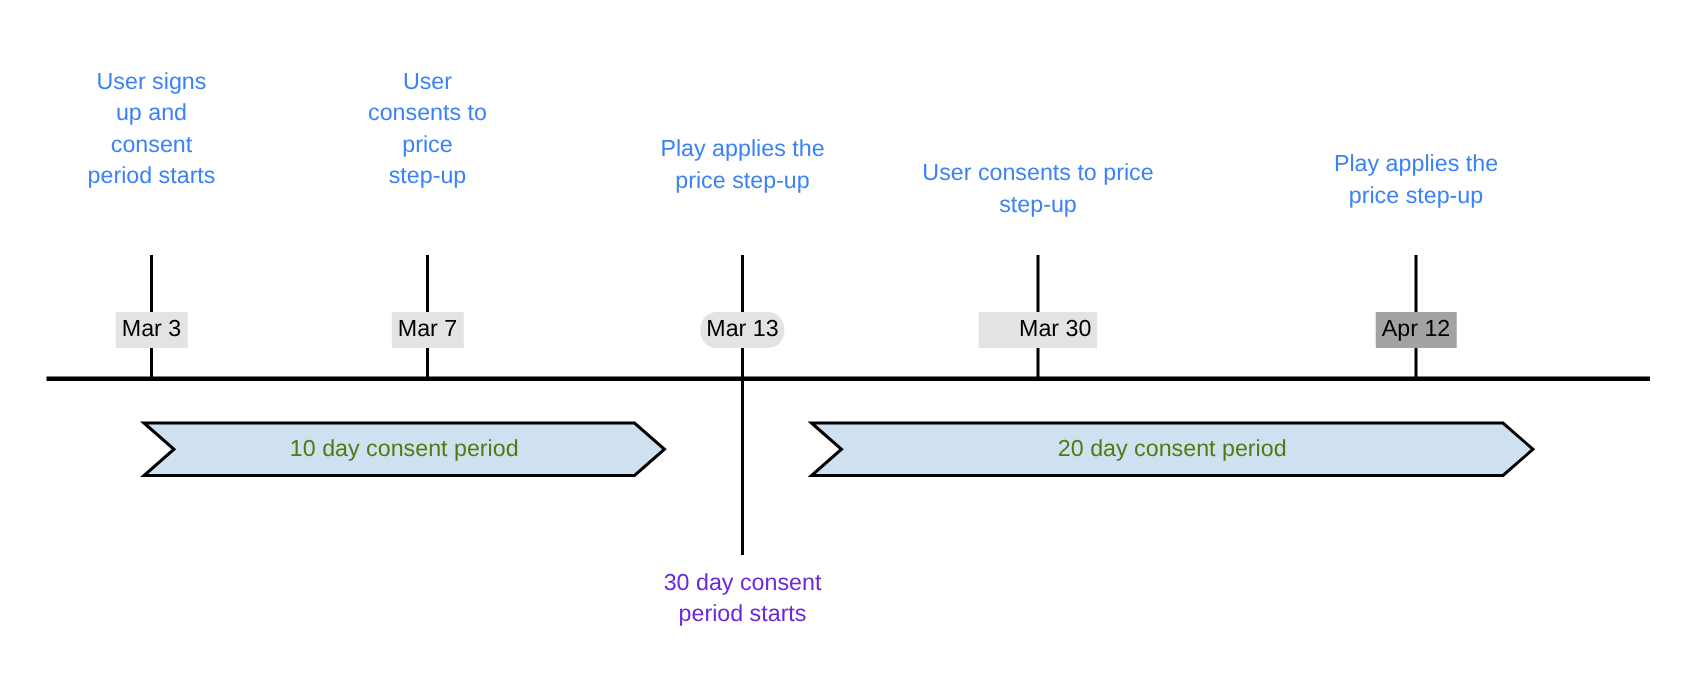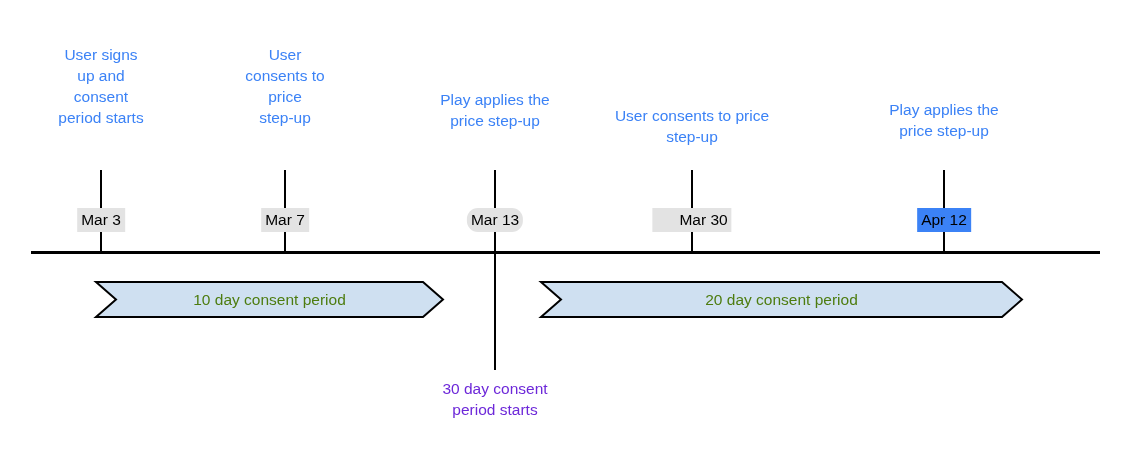--- a/index.html
+++ b/index.html
@@ -116,21 +116,21 @@
   <div class="tick" id="tick-2" style="left: 494px; top: 170px; height: 84px; background: rgb(0, 0, 0);"></div>
   <div class="tick" id="tick-3" style="left: 691px; top: 170px; height: 84px; background: rgb(0, 0, 0);"></div>
   <div class="tick" id="tick-4" style="left: 943px; top: 170px; height: 84px; background: rgb(0, 0, 0);"></div>
 
   <div class="tick" id="below-connector-0" style="left: 494px; top: 251px; height: 119px; background: rgb(0, 0, 0);"></div>
 
   <div class="date-chip" id="chip-0" style="left: 101px; top: 208px; background: rgb(227, 227, 227);">Mar 3</div>
   <div class="date-chip" id="chip-1" style="left: 285px; top: 208px; background: rgb(227, 227, 227);">Mar 7</div>
   <div class="date-chip" id="chip-2" style="left: 495px; top: 208px; background: rgb(227, 227, 227); border-radius: 11px;">Mar 13</div>
   <div class="date-chip" id="chip-3" style="left: 692px; top: 208px; background: rgb(227, 227, 227); padding-left: 27px;">Mar 30</div>
-  <div class="date-chip" id="chip-4" style="left: 944px; top: 208px; background: #3b82f6;">Apr 12</div>
+  <div class="date-chip" id="chip-4" style="left: 944px; top: 208px; background: #a3a3a3;">Apr 12</div>
 
   <div class="period-bar" id="bar-0" style="left: 96px; top: 281px; width: 347px;">
     <svg viewBox="0 0 347 37" preserveAspectRatio="none">
       <polygon class="chevron-poly" points="0,1 20,18.5 0,36 327,36 347,18.5 327,1" fill="#cfe0f1" stroke="#000000" stroke-width="2" vector-effect="non-scaling-stroke"></polygon>
     </svg>
     <div class="period-label">10 day consent period</div>
   </div>
 
   <div class="period-bar" id="bar-1" style="left: 541px; top: 281px; width: 481px;">
     <svg viewBox="0 0 481 37" preserveAspectRatio="none">

